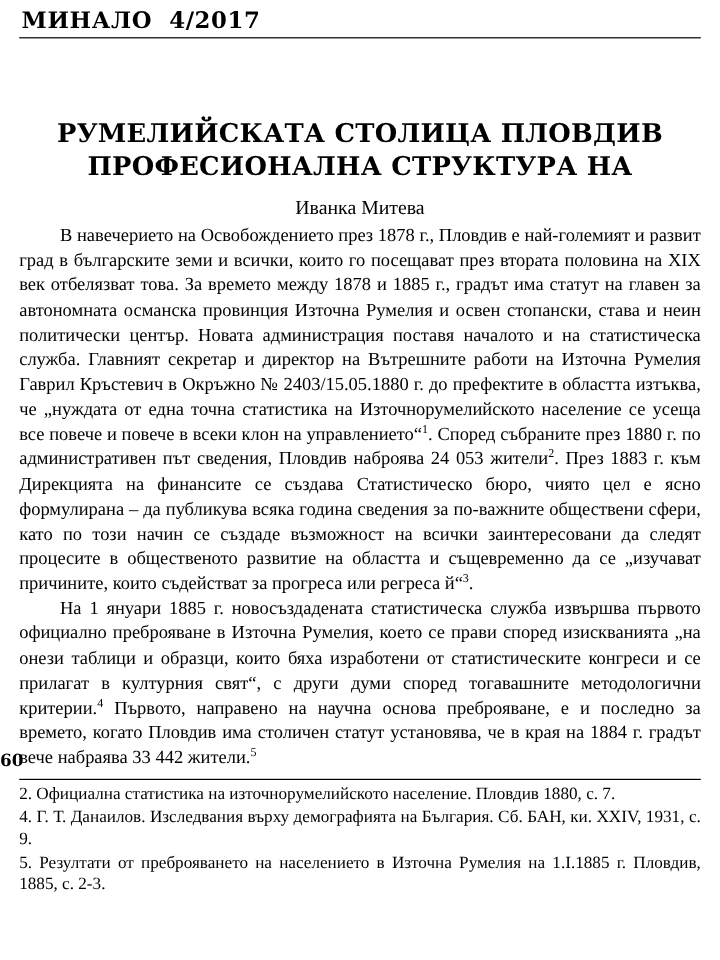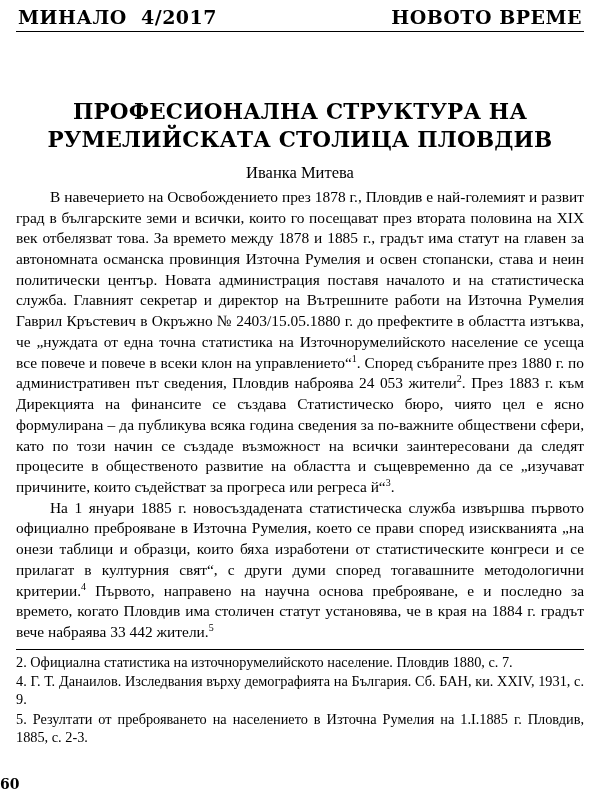--- a/index.html
+++ b/index.html
@@ -10,21 +10,21 @@
   body {
     width: 600px;
     height: 800px;
     font-family: "Liberation Serif", "DejaVu Serif", serif;
     color: #000000;
     position: relative;
     overflow: hidden;
   }
   .page {
     width: 600px;
-    height: 800px;
+    height: 650px;
     box-sizing: border-box;
     padding: 6px 16px 0 16px;
     position: relative;
   }
   
   .running-head {
     display: flex;
     justify-content: space-between;
     align-items: baseline;
     font-family: "DejaVu Serif", "Liberation Serif", serif;
@@ -105,27 +105,26 @@
     font-size: 14px;
   }
 </style>
 </head>
 <body>
 
 <div class="page">
 
   <div class="running-head">
     <span class="left">МИНАЛО  4/2017</span>
-    <span class="right">НОВОТО ВРЕМЕ</span>
   </div>
   <div class="head-rule"></div>
 
   <div class="title-block">
+    <div class="title-line">РУМЕЛИЙСКАТА СТОЛИЦА ПЛОВДИВ</div>
     <div class="title-line">ПРОФЕСИОНАЛНА СТРУКТУРА НА</div>
-    <div class="title-line">РУМЕЛИЙСКАТА СТОЛИЦА ПЛОВДИВ</div>
     <div class="author">Иванка Митева</div>
   </div>
 
   <div class="body-text">
     <p><span>В навечерието на Освобождението през 1878 г., Пловдив е най-големият и развит град в българските земи и всички, които го посещават през втората половина на XIX век отбелязват това. За времето между 1878 и 1885 г., градът има статут на главен за автономната османска провинция Източна Румелия и освен стопански, става и неин политически център. Новата администрация поставя началото и на статистическа служба. Главният секретар и директор на Вътрешните работи на Източна Румелия Гаврил Кръстевич в Окръжно № 2403/15.05.1880 г. до префектите в областта изтъква, че „нуждата от една точна статистика на Източнорумелийското население се усеща все повече и повече в всеки клон на управлението“</span><sup>1</sup><span>. Според събраните през 1880 г. по административен път сведения, Пловдив наброява 24 053 жители</span><sup>2</sup><span>. През 1883 г. към Дирекцията на финансите се създава Статистическо бюро, чиято цел е ясно формулирана – да публикува всяка година сведения за по-важните обществени сфери, като по този начин се създаде възможност на всички заинтересовани да следят процесите в общественото развитие на областта и същевременно да се „изучават причините, които съдействат за прогреса или регреса й“</span><sup>3</sup><span>.</span></p>
     <p><span>На 1 януари 1885 г. новосъздадената статистическа служба извършва първото официално преброяване в Източна Румелия, което се прави според изискванията „на онези таблици и образци, които бяха изработени от статистическите конгреси и се прилагат в културния свят“, с други думи според тогавашните методологични критерии.</span><sup>4</sup><span> Първото, направено на научна основа преброяване, е и последно за времето, когато Пловдив има столичен статут установява, че в края на 1884 г. градът вече набраява 33 442 жители.</span><sup>5</sup></p>
   </div>
 
   <div class="footnote-rule"></div>
 

